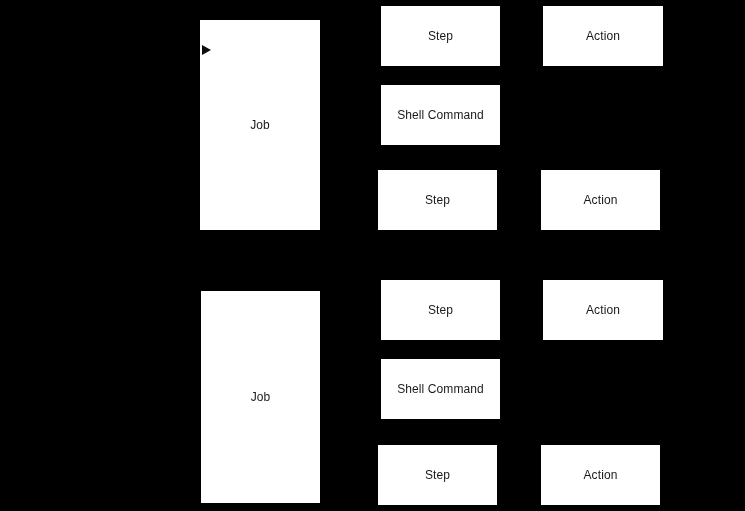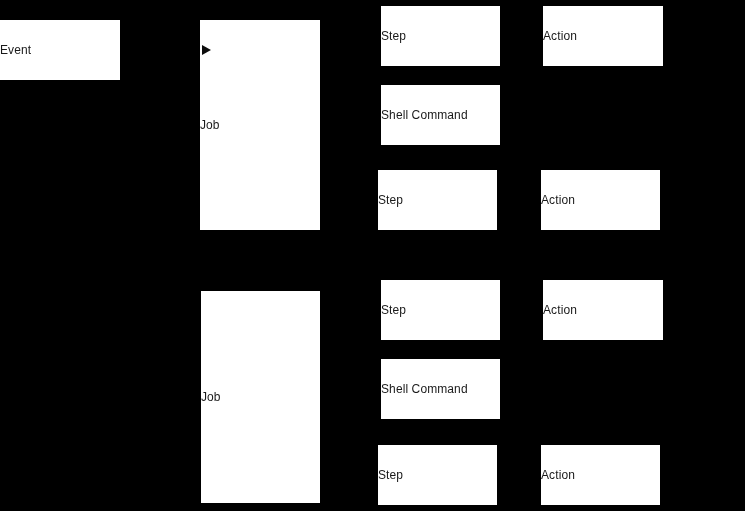--- a/index.html
+++ b/index.html
@@ -15,20 +15,21 @@
     background: #000000;
     overflow: hidden;
     font-family: "Liberation Sans", "DejaVu Sans", sans-serif;
   }
   .node {
     position: absolute;
     background: #ffffff;
     box-sizing: border-box;
     display: flex;
     align-items: center;
+    justify-content: center;
     color: #1a1a1a;
     font-size: 12px;
     line-height: 1.2;
     letter-spacing: 0.1px;
     -webkit-font-smoothing: antialiased;
   }
   .node-label {
     display: block;
     text-align: center;
     white-space: nowrap;
@@ -46,23 +47,20 @@
     border-top: 5px solid transparent;
     border-bottom: 5px solid transparent;
     border-left: 9px solid #0d0d0d;
   }
 </style>
 </head>
 <body style="background: rgb(0, 0, 0);">
 
 <div id="canvas" style="background: rgb(0, 0, 0);">
 
-  <div class="node" id="n-event" style="left: 0px; top: 20px; width: 120px; height: 60px; background: rgb(255, 255, 255); color: rgb(26, 26, 26);">
-    <span class="node-label">Event</span>
-  </div>
 
   <div class="node tall" id="n-job-1" style="left: 200px; top: 20px; width: 120px; height: 210px; background: rgb(255, 255, 255); color: rgb(26, 26, 26);">
     <span class="node-label">Job</span>
   </div>
 
   <div class="arrowhead" id="a-event-job1" style="left: 202px; top: 45px;"></div>
 
   <div class="node" id="n-step-1" style="left: 381px; top: 6px; width: 119px; height: 60px; background: rgb(255, 255, 255); color: rgb(26, 26, 26);">
     <span class="node-label">Step</span>
   </div>

